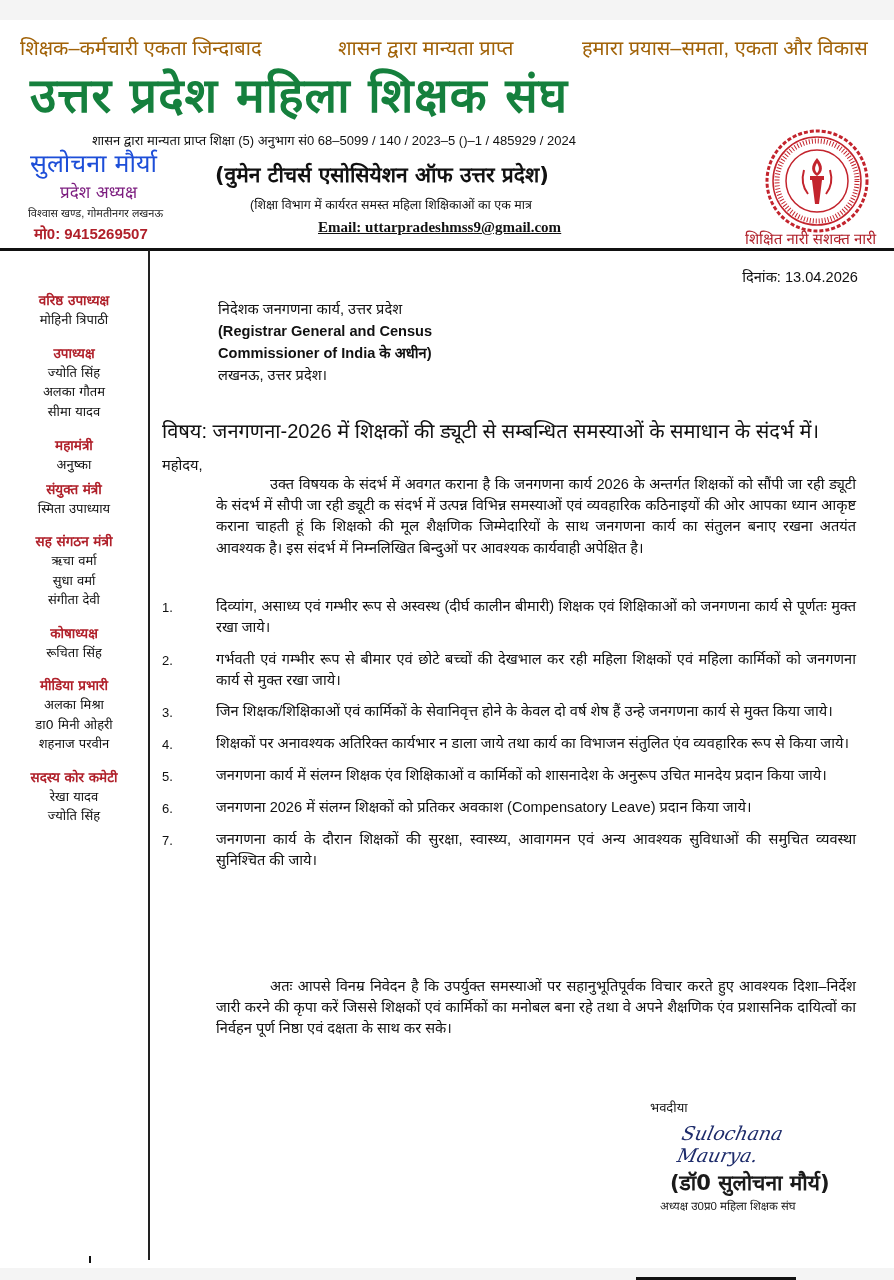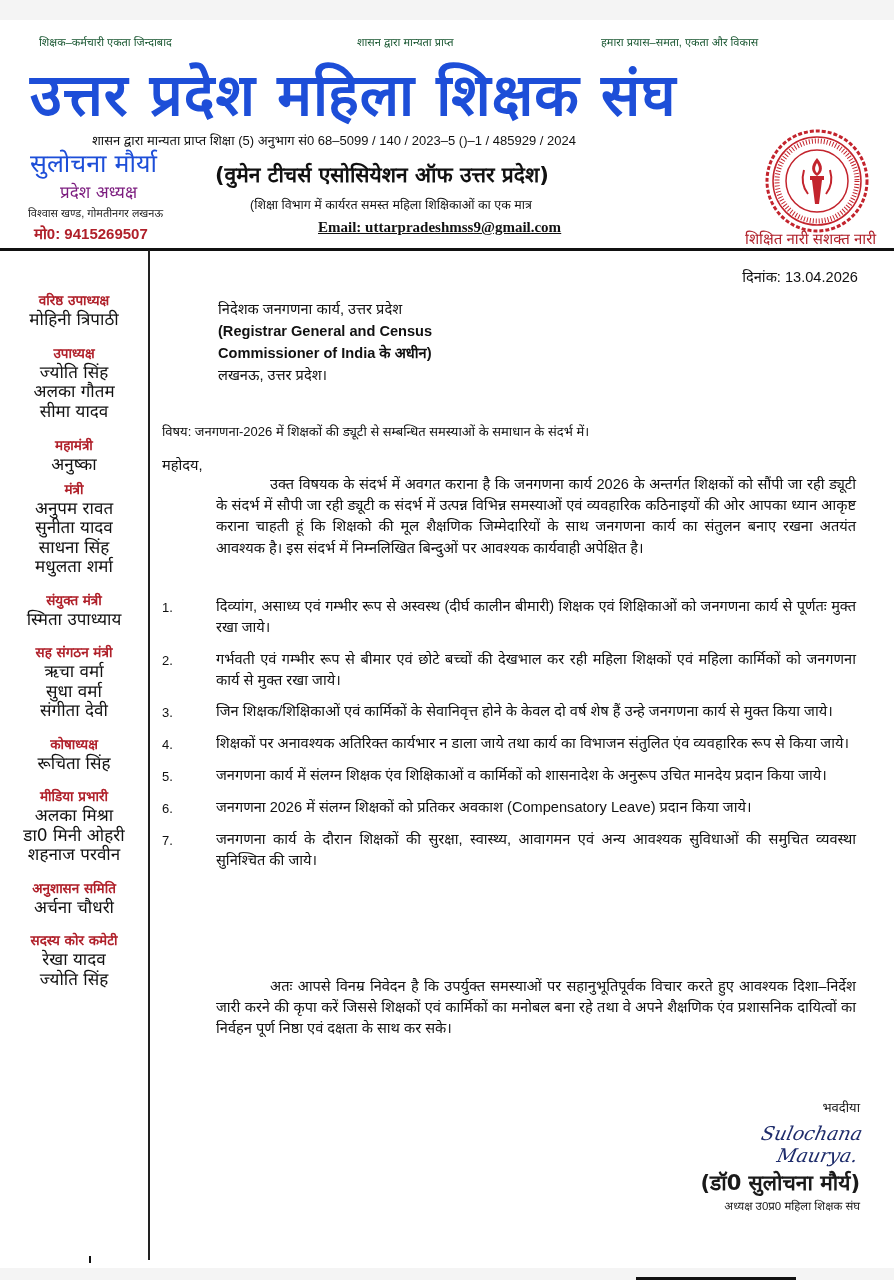--- a/index.html
+++ b/index.html
@@ -4,27 +4,27 @@
   <style>
     * { box-sizing: border-box; margin: 0; padding: 0; }
     html, body { width: 894px; height: 1280px; background: #ffffff; overflow: hidden; }
     body { font-family: "Liberation Sans", "DejaVu Sans", sans-serif; color: #1a1a1a; position: relative; }
 
     .top-strip { position: absolute; left: 0; top: 0; width: 894px; height: 20px; background: #f4f4f4; }
     .bottom-strip { position: absolute; left: 0; top: 1268px; width: 894px; height: 12px; background: #f4f4f4; }
     .bottom-bar { position: absolute; left: 636px; top: 1277px; width: 160px; height: 3px; background: #111; }
     .stray-mark { position: absolute; left: 89px; top: 1256px; width: 2px; height: 7px; background: #111; }
 
-    .slogans { position: absolute; top: 34px; left: 39px; right: 20px; height: 20px; font-size: 11px; color: #14532d; }
+    .slogans { position: absolute; top: 34px; left: 20px; right: 20px; height: 20px; font-size: 20px; color: #a16207; }
     .slogans span { position: absolute; top: 0; white-space: nowrap; }
     .slogan-1 { left: 0; }
     .slogan-2 { left: 318px; }
     .slogan-3 { left: 562px; }
 
-    .main-title { position: absolute; top: 62px; left: 30px; width: 850px; font-family: "DejaVu Sans", sans-serif; font-weight: bold; font-size: 58px; line-height: 66px; color: #1d4ed8; letter-spacing: 1px; white-space: nowrap; }
+    .main-title { position: absolute; top: 62px; left: 30px; width: 850px; font-family: "DejaVu Sans", sans-serif; font-weight: bold; font-size: 48px; line-height: 66px; color: #15803d; letter-spacing: 1px; white-space: nowrap; }
 
     .reg-line { position: absolute; top: 131px; left: 92px; font-size: 13px; color: #111; white-space: nowrap; }
 
     .president-block { position: absolute; top: 148px; left: 20px; width: 200px; text-align: left; }
     .president-name { font-family: "DejaVu Sans", sans-serif; font-size: 25px; color: #1d4ed8; line-height: 32px; padding-left: 10px; }
     .president-title { font-family: "DejaVu Sans", sans-serif; font-size: 17px; color: #7b1b7e; line-height: 24px; padding-left: 40px; }
     .president-address { font-size: 11px; color: #222; line-height: 18px; padding-left: 8px; }
     .president-phone { font-size: 15px; color: #b0202a; font-weight: bold; line-height: 24px; padding-left: 14px; }
 
     .assoc-name { position: absolute; top: 160px; left: 215px; font-family: "DejaVu Sans", sans-serif; font-size: 21px; font-weight: bold; color: #111; white-space: nowrap; }
@@ -34,41 +34,41 @@
 
     .logo { position: absolute; top: 128px; left: 764px; width: 106px; height: 106px; }
     .logo-tag { position: absolute; top: 228px; left: 745px; font-size: 15px; color: #b0202a; white-space: nowrap; }
 
     .header-rule { position: absolute; top: 248px; left: 0; width: 894px; height: 3px; background: #111; }
     .side-rule { position: absolute; top: 250px; left: 148px; width: 2px; height: 1010px; background: #222; }
 
     .sidebar { position: absolute; top: 290px; left: 0; width: 148px; text-align: center; font-family: "DejaVu Sans", sans-serif; }
     .side-group { margin-bottom: 13px; }
     .side-role { color: #b0202a; font-weight: bold; font-size: 13.5px; line-height: 20px; }
-    .side-member { color: #111; font-size: 17px; line-height: 19.5px; }
+    .side-member { color: #111; font-size: 13px; line-height: 19.5px; }
 
     .letter { position: absolute; top: 262px; left: 162px; width: 700px; font-size: 14.6px; line-height: 19.5px; color: #111; }
     .date-line { position: absolute; top: 6px; right: 4px; white-space: nowrap; }
     .to-block { position: absolute; top: 36px; left: 0; }
     .to-salutation { line-height: 22px; }
     .to-lines { padding-left: 56px; }
     .to-lines div { line-height: 22px; white-space: nowrap; }
     .to-lines .eng { font-weight: bold; }
-    .subject { position: absolute; top: 160px; left: 0; white-space: nowrap; font-size: 13px; }
+    .subject { position: absolute; top: 160px; left: 0; white-space: nowrap; font-size: 20px; }
     .greeting { position: absolute; top: 194px; left: 0; }
     .intro { position: absolute; top: 212px; left: 54px; width: 640px; text-align: justify; text-indent: 54px; line-height: 21.2px; }
 
     .points { position: absolute; top: 334px; left: 0; width: 694px; }
     .point { display: flex; margin-bottom: 10.5px; }
     .point-num { width: 54px; flex-shrink: 0; font-size: 13px; padding-top: 2px; }
     .point-text { width: 640px; text-align: justify; line-height: 21px; }
 
     .closing { position: absolute; top: 714px; left: 54px; width: 640px; text-align: justify; text-indent: 54px; line-height: 21px; }
 
-    .signature { position: absolute; top: 1098px; left: 640px; width: 220px; text-align: right; }
+    .signature { position: absolute; top: 1098px; left: 640px; width: 220px; text-align: left; }
     .sig-valediction { font-size: 13px; padding-left: 10px; }
     .sig-scribble { font-family: "DejaVu Serif", serif; font-style: italic; font-size: 19px; color: #1e2c6b; margin-top: 6px; line-height: 22px; padding-left: 40px; transform: skewX(-12deg); }
     .sig-name { font-family: "DejaVu Sans", sans-serif; font-weight: bold; font-size: 21px; margin-top: 2px; padding-left: 30px; }
     .sig-role { font-size: 11.5px; margin-top: 2px; padding-left: 20px; }
   </style>
 </head>
 <body>
 
 <div class="top-strip"></div>
 
@@ -123,49 +123,38 @@
     <div class="side-role" style="margin-top:8px;">उपाध्यक्ष</div>
     <div class="side-member">ज्योति सिंह</div>
     <div class="side-member">अलका गौतम</div>
     <div class="side-member">सीमा यादव</div>
   </div>
   <div class="side-group" style="margin-bottom:4px;">
     <div class="side-role">महामंत्री</div>
     <div class="side-member">अनुष्का</div>
   </div>
   <div class="side-group">
-    <div class="side-role">मंत्री</div>
-    <div class="side-member">अनुपम रावत</div>
-    <div class="side-member">सुनीता यादव</div>
-    <div class="side-member">साधना सिंह</div>
-    <div class="side-member">मधुलता शर्मा</div>
-  </div>
-  <div class="side-group">
     <div class="side-role">संयुक्त मंत्री</div>
     <div class="side-member">स्मिता उपाध्याय</div>
   </div>
   <div class="side-group">
     <div class="side-role">सह संगठन मंत्री</div>
     <div class="side-member">ऋचा वर्मा</div>
     <div class="side-member">सुधा वर्मा</div>
     <div class="side-member">संगीता देवी</div>
   </div>
   <div class="side-group">
     <div class="side-role">कोषाध्यक्ष</div>
     <div class="side-member">रूचिता सिंह</div>
   </div>
   <div class="side-group">
     <div class="side-role">मीडिया प्रभारी</div>
     <div class="side-member">अलका मिश्रा</div>
     <div class="side-member">डा0 मिनी ओहरी</div>
     <div class="side-member">शहनाज परवीन</div>
-  </div>
-  <div class="side-group">
-    <div class="side-role">अनुशासन समिति</div>
-    <div class="side-member">अर्चना चौधरी</div>
   </div>
   <div class="side-group">
     <div class="side-role">सदस्य कोर कमेटी</div>
     <div class="side-member">रेखा यादव</div>
     <div class="side-member">ज्योति सिंह</div>
   </div>
 </div>
 
 <div class="letter">
   <div class="date-line">दिनांक: 13.04.2026</div>

